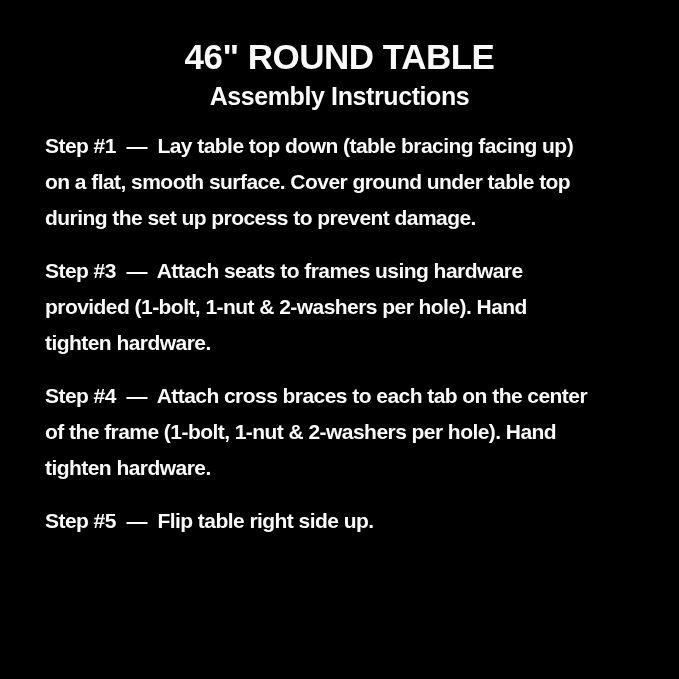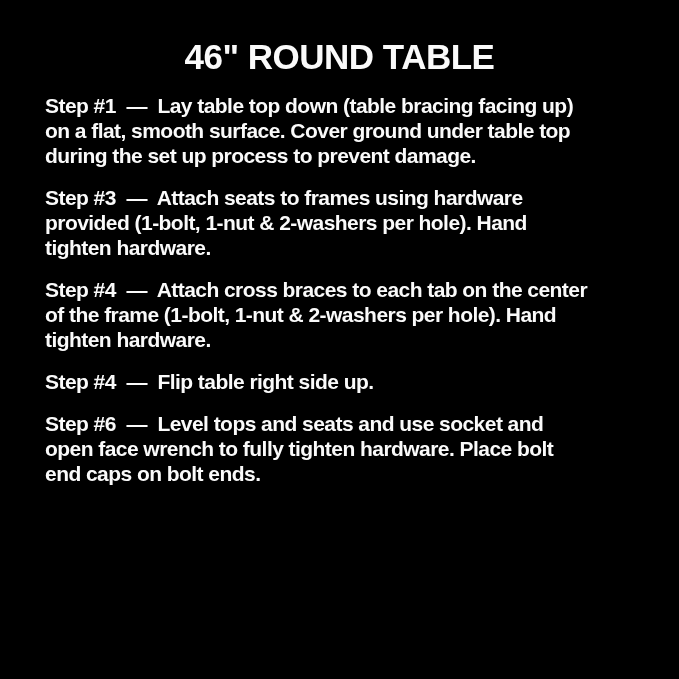--- a/index.html
+++ b/index.html
@@ -38,42 +38,40 @@
     color: #fafafa;
   }
   .steps {
     margin-top: 17px;
     padding-left: 45px;
     padding-right: 4px;
   }
   .step {
     font-size: 21px;
     font-weight: bold;
-    line-height: 25px;
+    line-height: 36px;
     letter-spacing: -0.55px;
     white-space: pre;
     margin: 0 0 17px 0;
     color: #fafafa;
   }
 </style>
 </head>
 <body>
 
 <div class="canvas">
   <div class="header">
     <h1 class="title">46" ROUND TABLE</h1>
+    <h2 class="subtitle">Assembly Instructions</h2>
   </div>
   <div class="steps">
     <p class="step">Step #1  —  Lay table top down (table bracing facing up)
 on a flat, smooth surface. Cover ground under table top
 during the set up process to prevent damage.</p>
     <p class="step">Step #3  —  Attach seats to frames using hardware
 provided (1-bolt, 1-nut &amp; 2-washers per hole). Hand
 tighten hardware.</p>
     <p class="step">Step #4  —  Attach cross braces to each tab on the center
 of the frame (1-bolt, 1-nut &amp; 2-washers per hole). Hand
 tighten hardware.</p>
-    <p class="step">Step #4  —  Flip table right side up.</p>
-    <p class="step">Step #6  —  Level tops and seats and use socket and
-open face wrench to fully tighten hardware. Place bolt
-end caps on bolt ends.</p>
+    <p class="step">Step #5  —  Flip table right side up.</p>
   </div>
 </div>
 
 </body></html>

